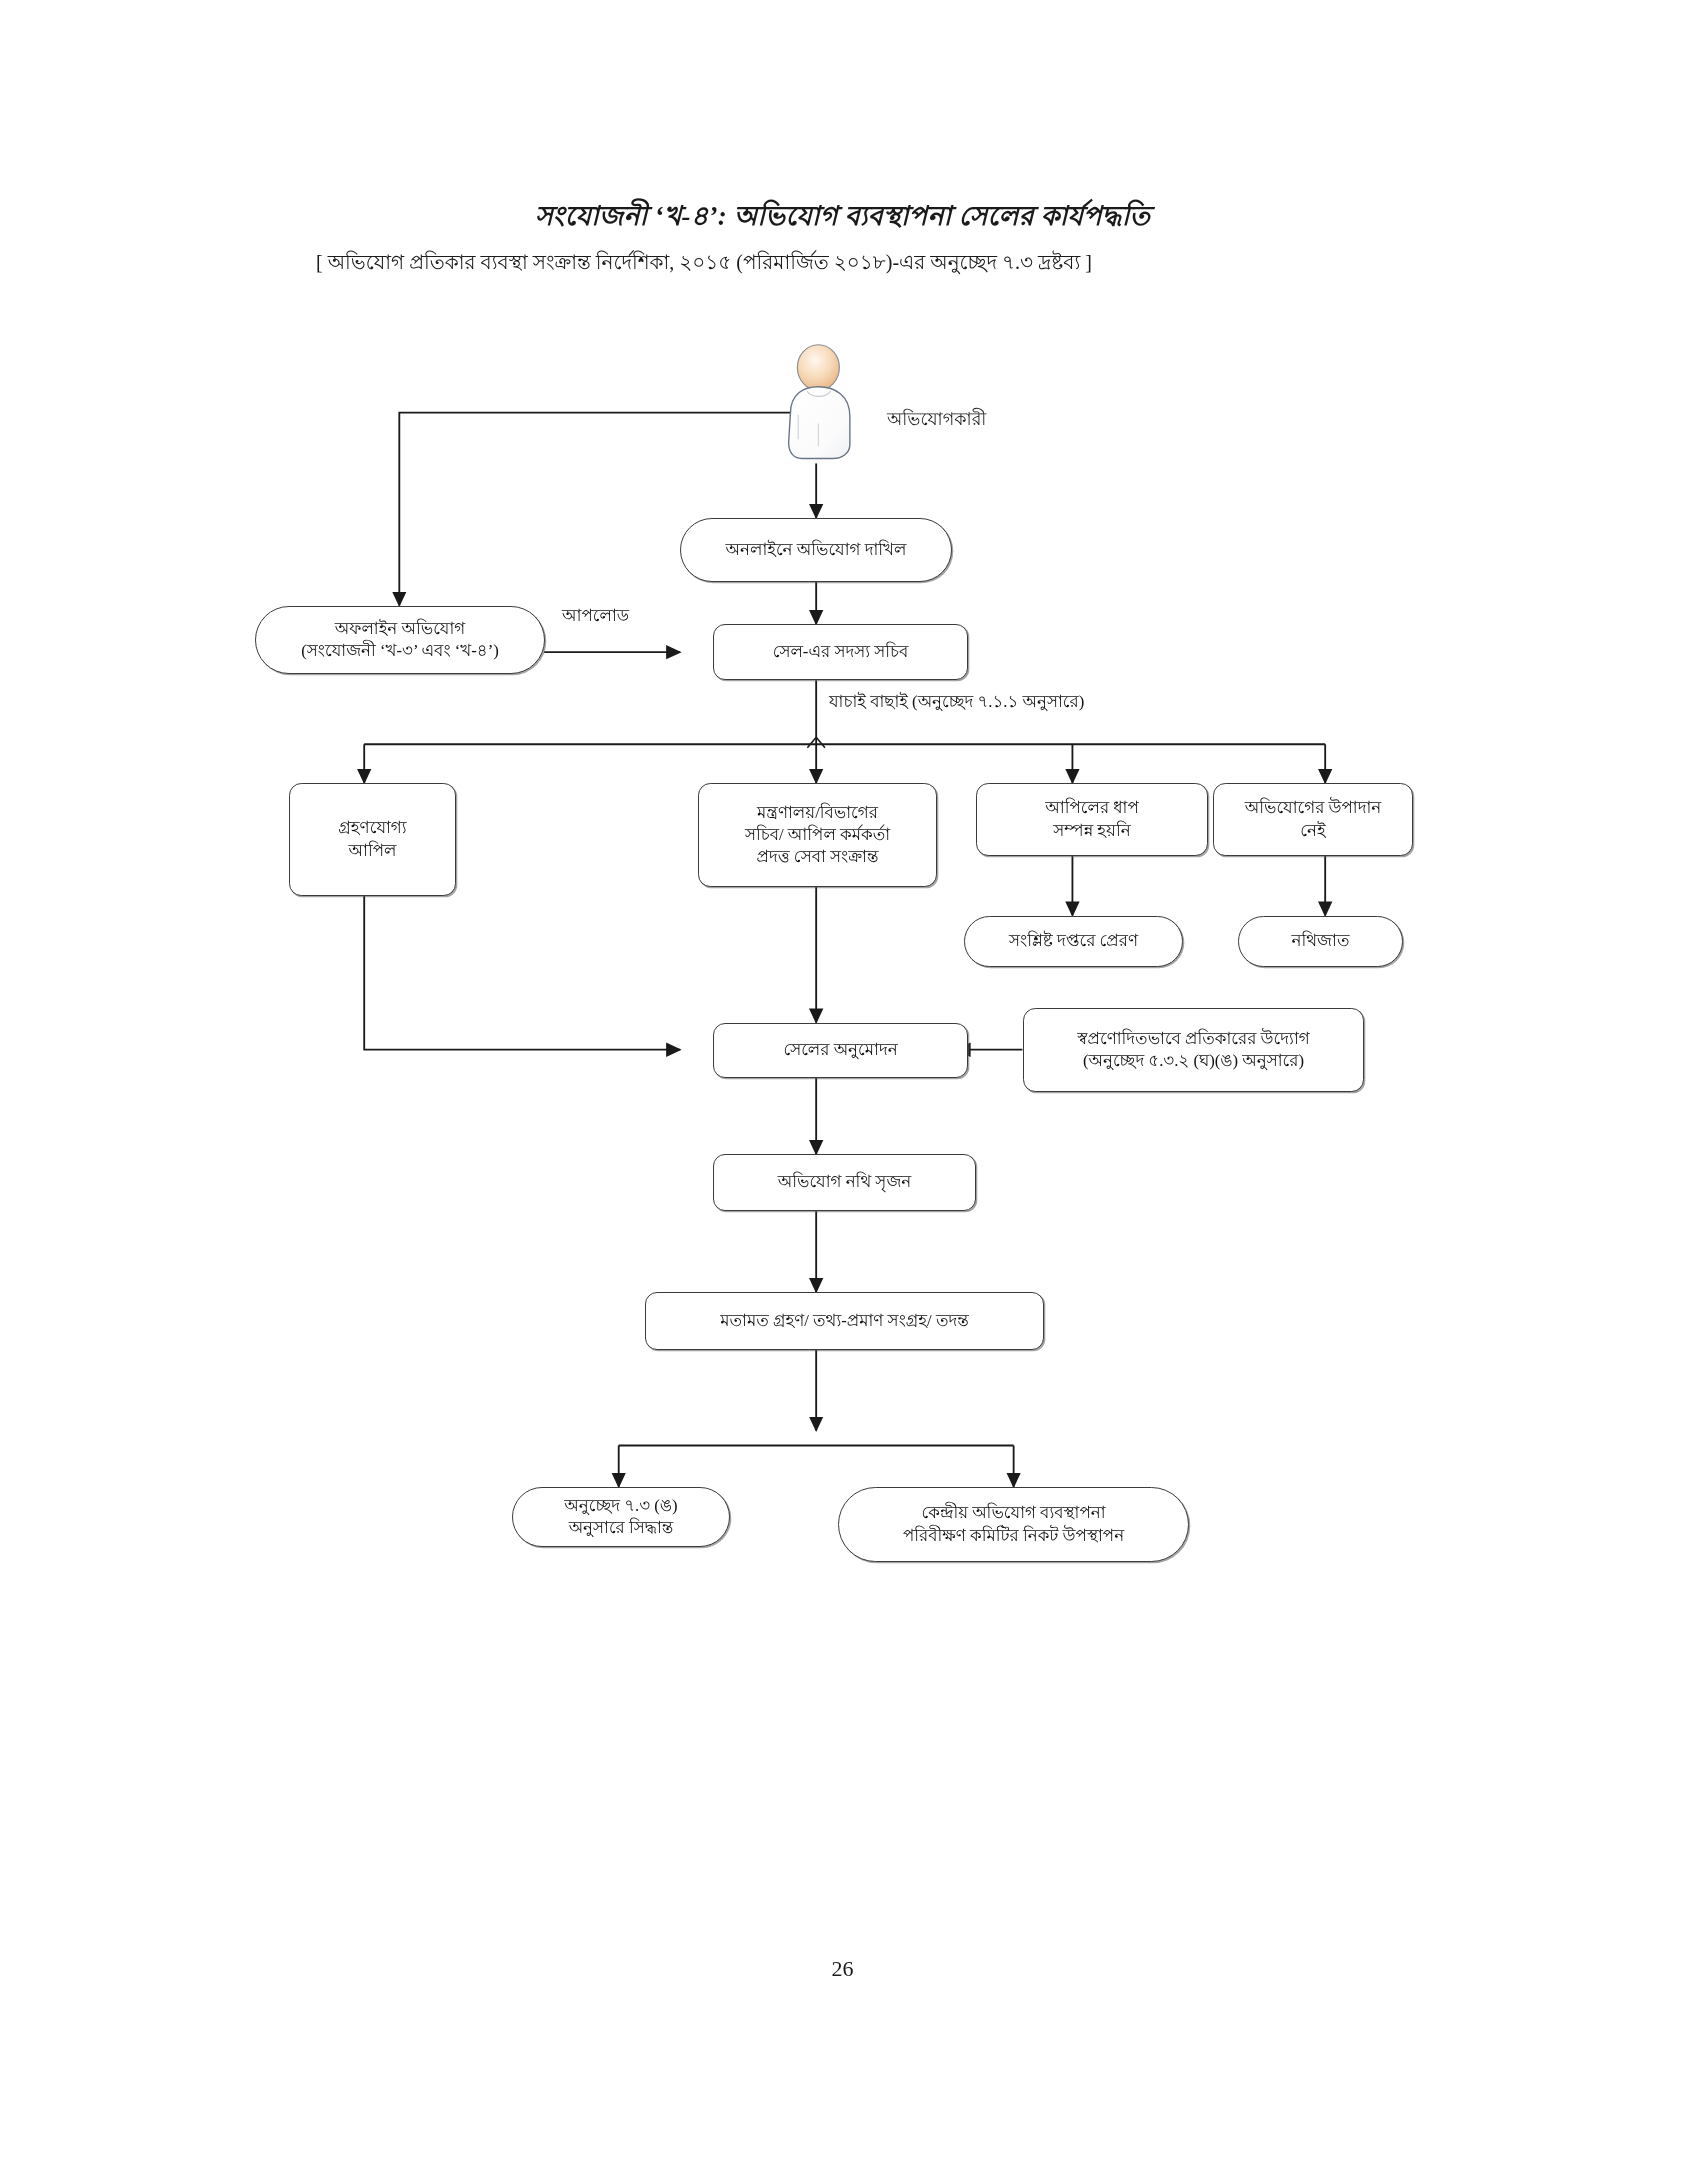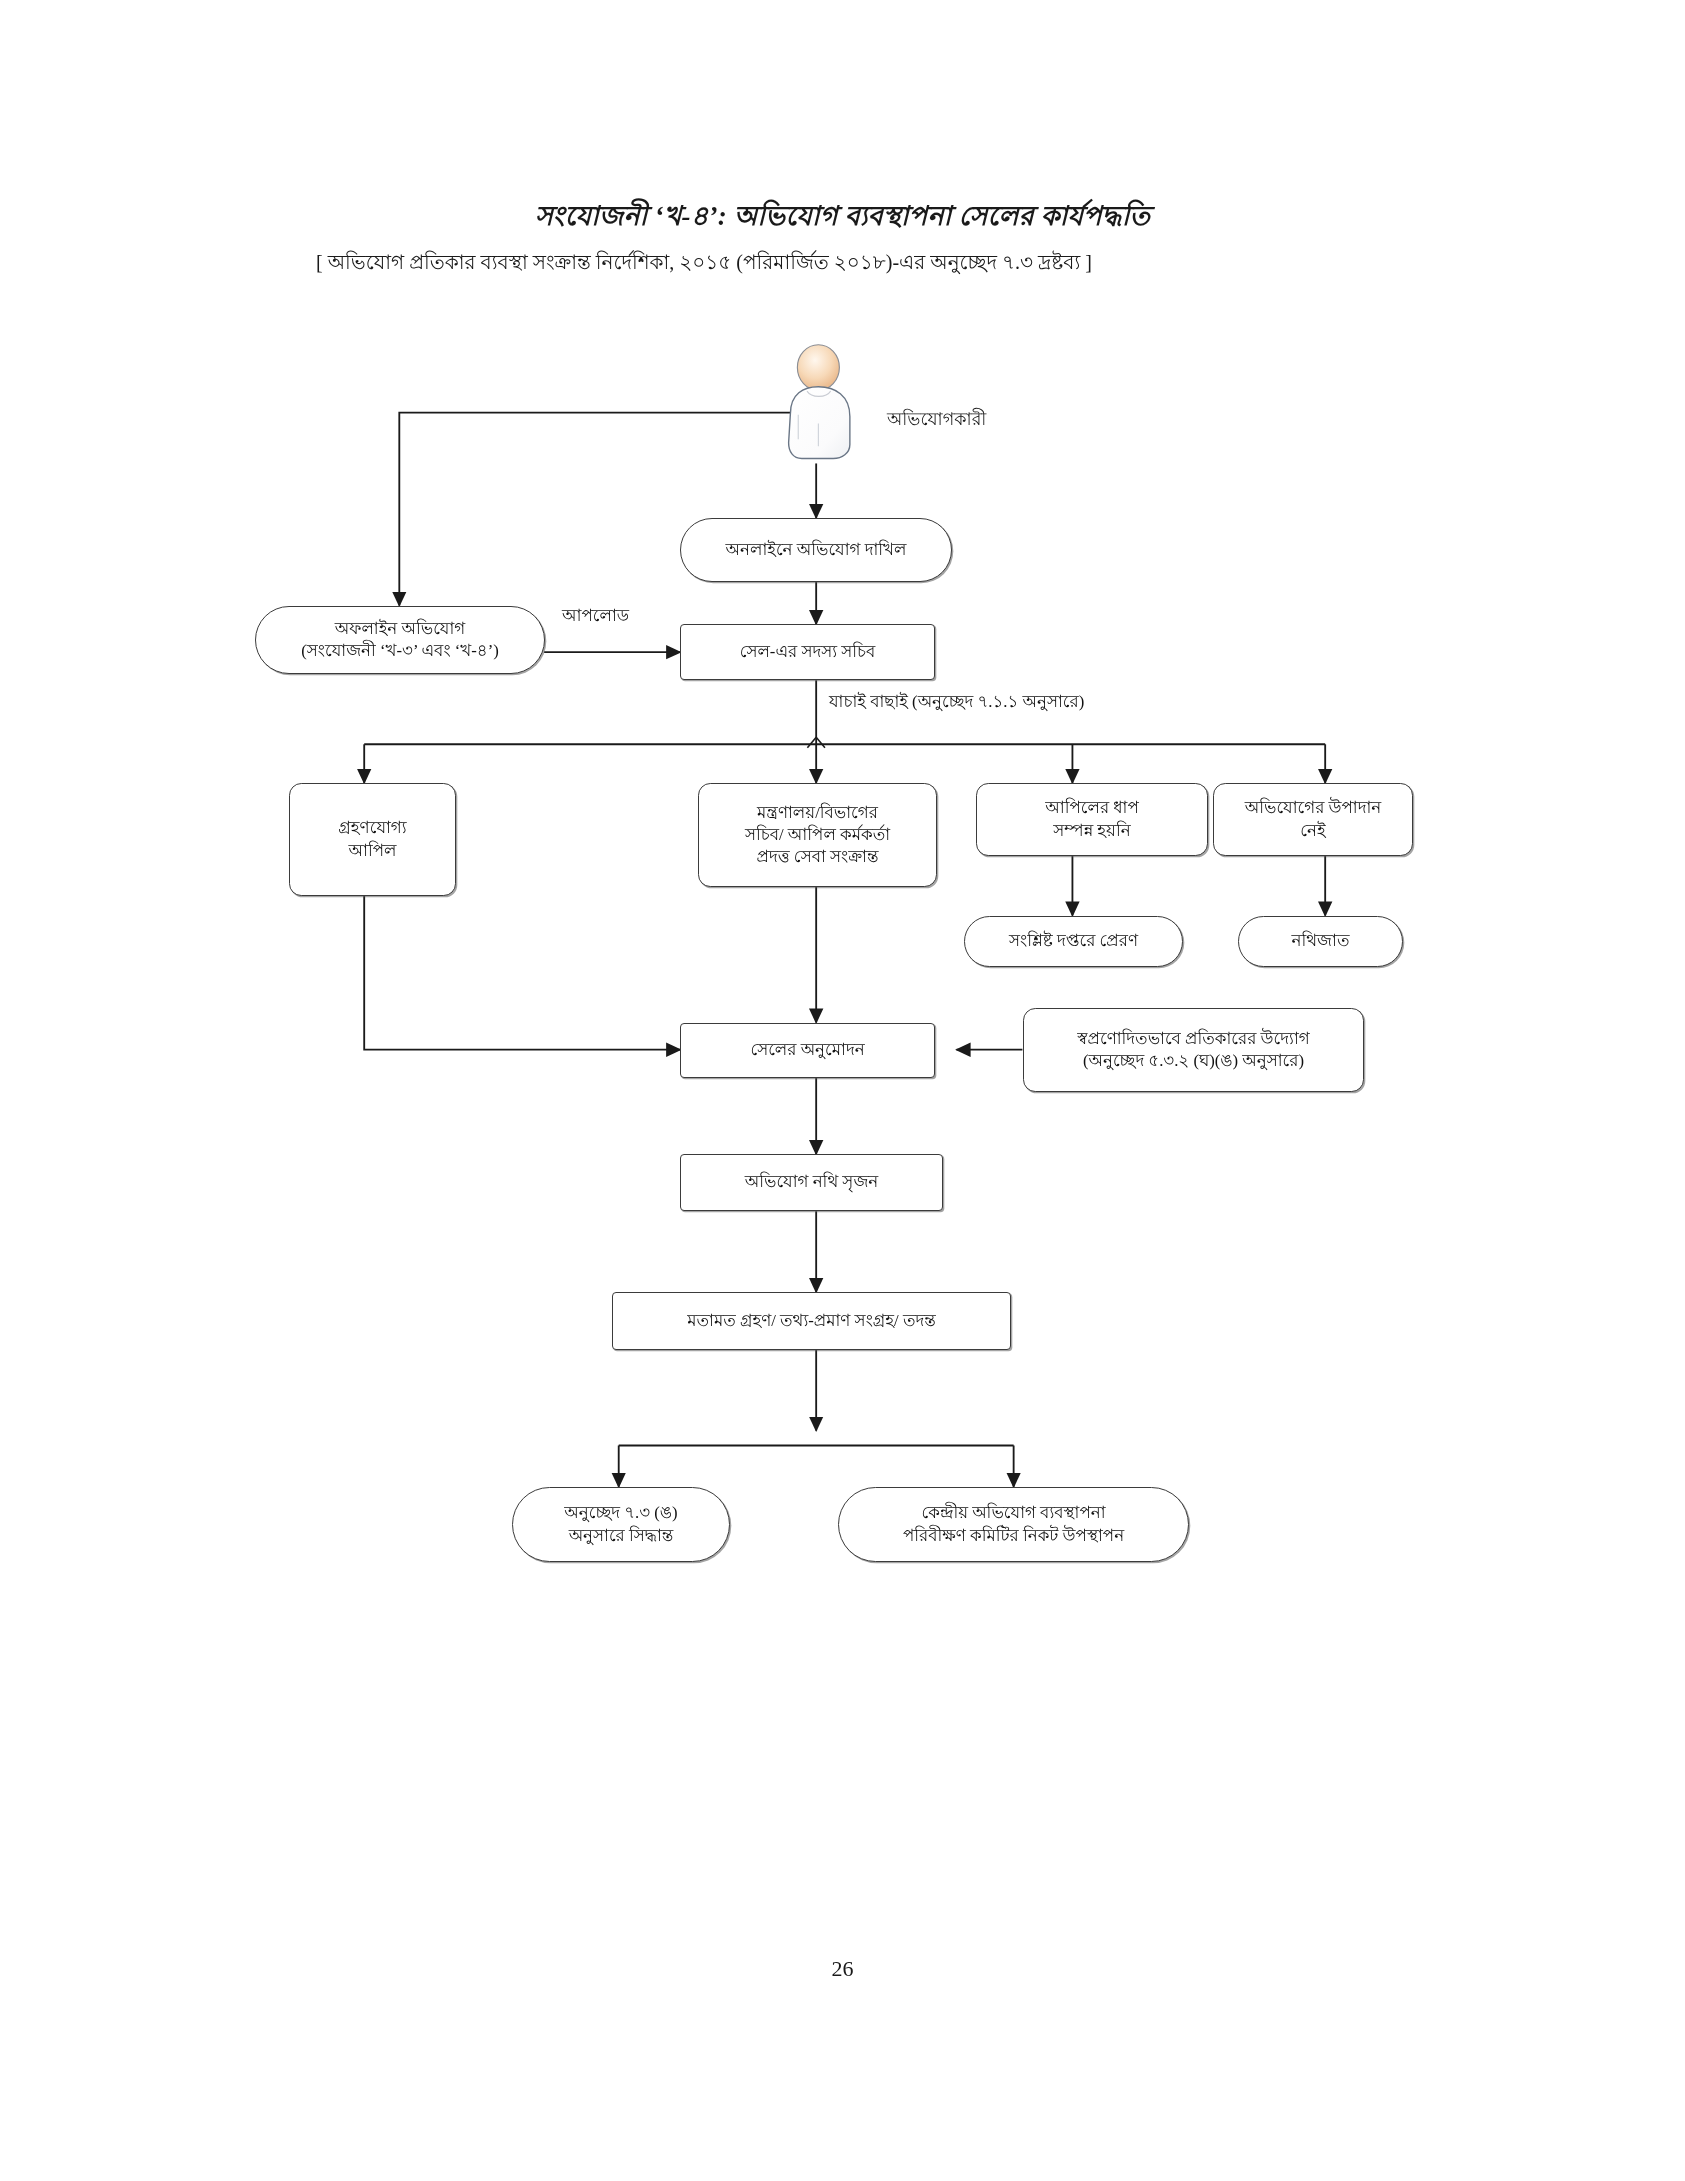--- a/index.html
+++ b/index.html
@@ -42,21 +42,21 @@
     justify-content:center;
     text-align:center;
     background:#ffffff;
     border:1.4px solid #3b3b3b;
     font-size:16.7px;
     line-height:1.32;
     padding:1.8px 5.3px;
     color:#111;
     box-shadow:1.3px 1.3px 0 rgba(90,90,90,.55);
   }
-  .node.rect{border-radius:4px;}
+  .node.rect{border-radius:12px;margin-left:33px;}
   .node.round{border-radius:12.3px;}
   .node.stadium{border-radius:877px;}
   .node .lbl{display:block;width:100%;}
   .node .lbl span{display:block;}
 
   
   .elabel{
     position:absolute;
     font-size:16.7px;
     white-space:nowrap;
@@ -239,21 +239,21 @@
         <span>অভিযোগ নথি সৃজন</span>
       </span>
   </div>
 
   <div class="node rect" style="left:612px;top:1292px;width:399px;height:58px;">
     <span class="lbl">
         <span>মতামত গ্রহণ/ তথ্য-প্রমাণ সংগ্রহ/ তদন্ত</span>
       </span>
   </div>
 
-  <div class="node stadium" style="left:512px;top:1487px;width:218px;height:75px;">
+  <div class="node stadium" style="left:512px;top:1487px;width:218px;height:60px;">
     <span class="lbl">
         <span>অনুচ্ছেদ ৭.৩ (ঙ)</span>
         <span>অনুসারে সিদ্ধান্ত</span>
       </span>
   </div>
 
   <div class="node stadium" style="left:838px;top:1487px;width:351px;height:75px;">
     <span class="lbl">
         <span>কেন্দ্রীয় অভিযোগ ব্যবস্থাপনা</span>
         <span>পরিবীক্ষণ কমিটির নিকট উপস্থাপন</span>

